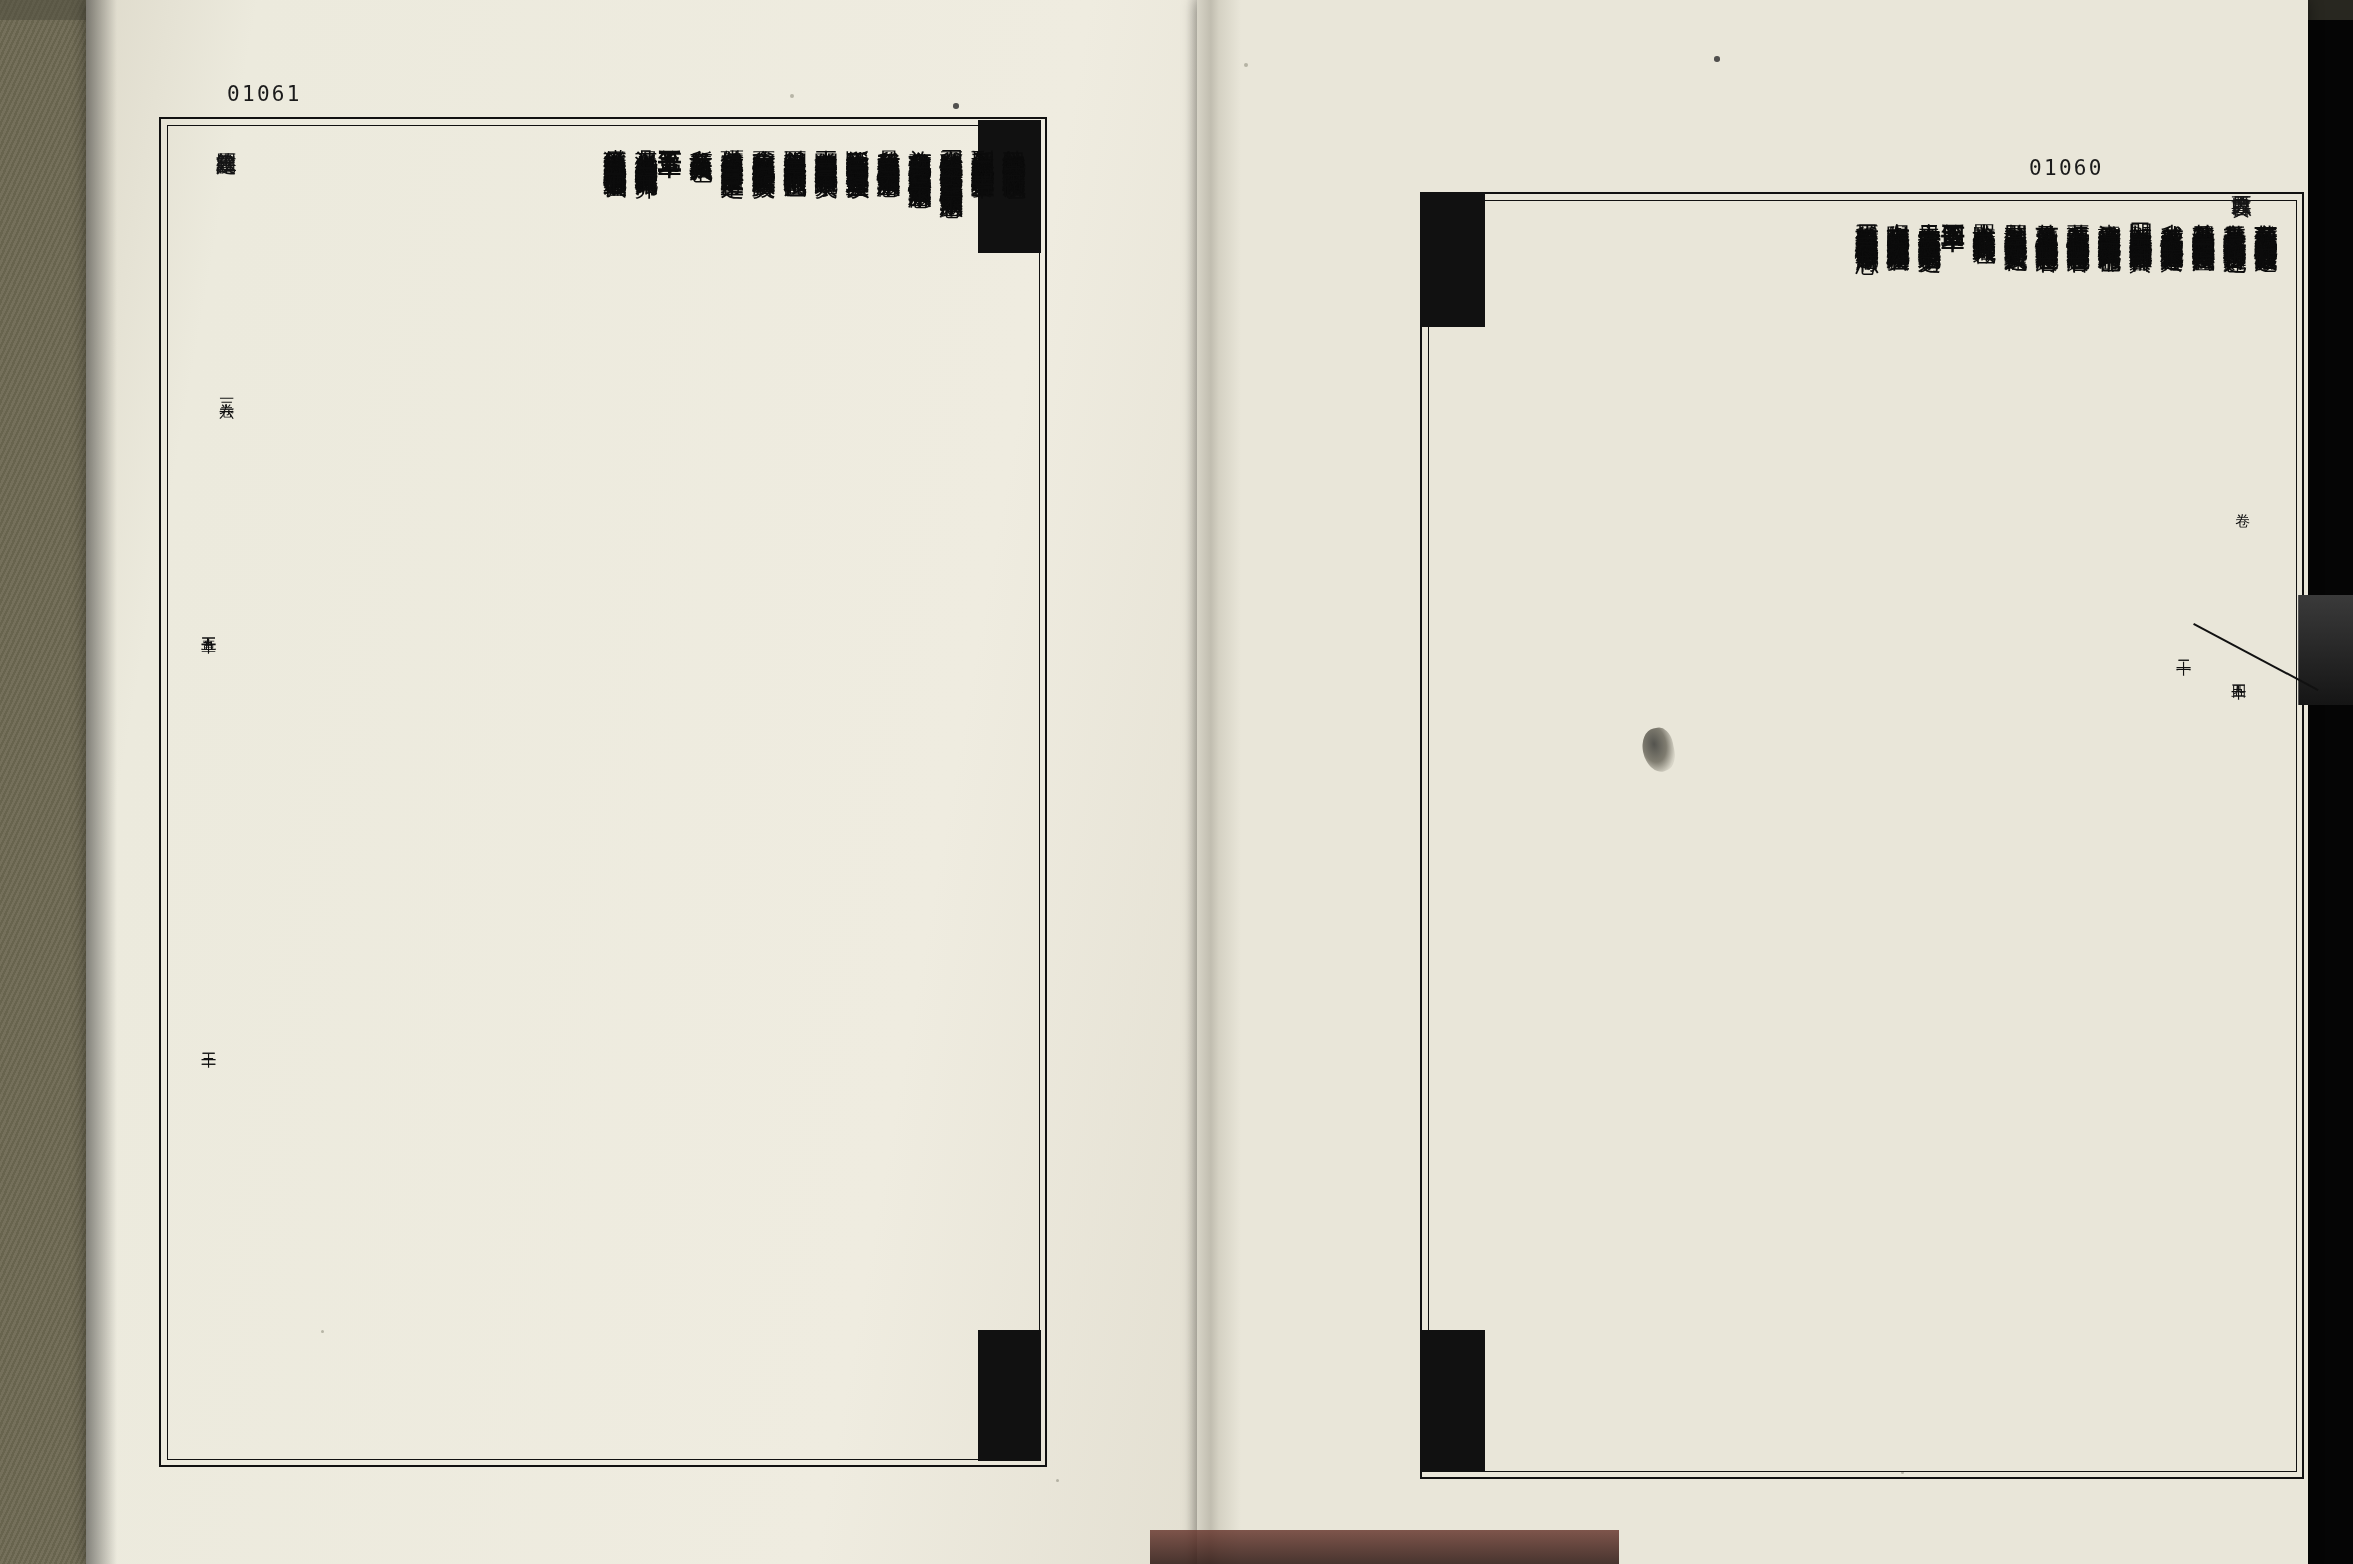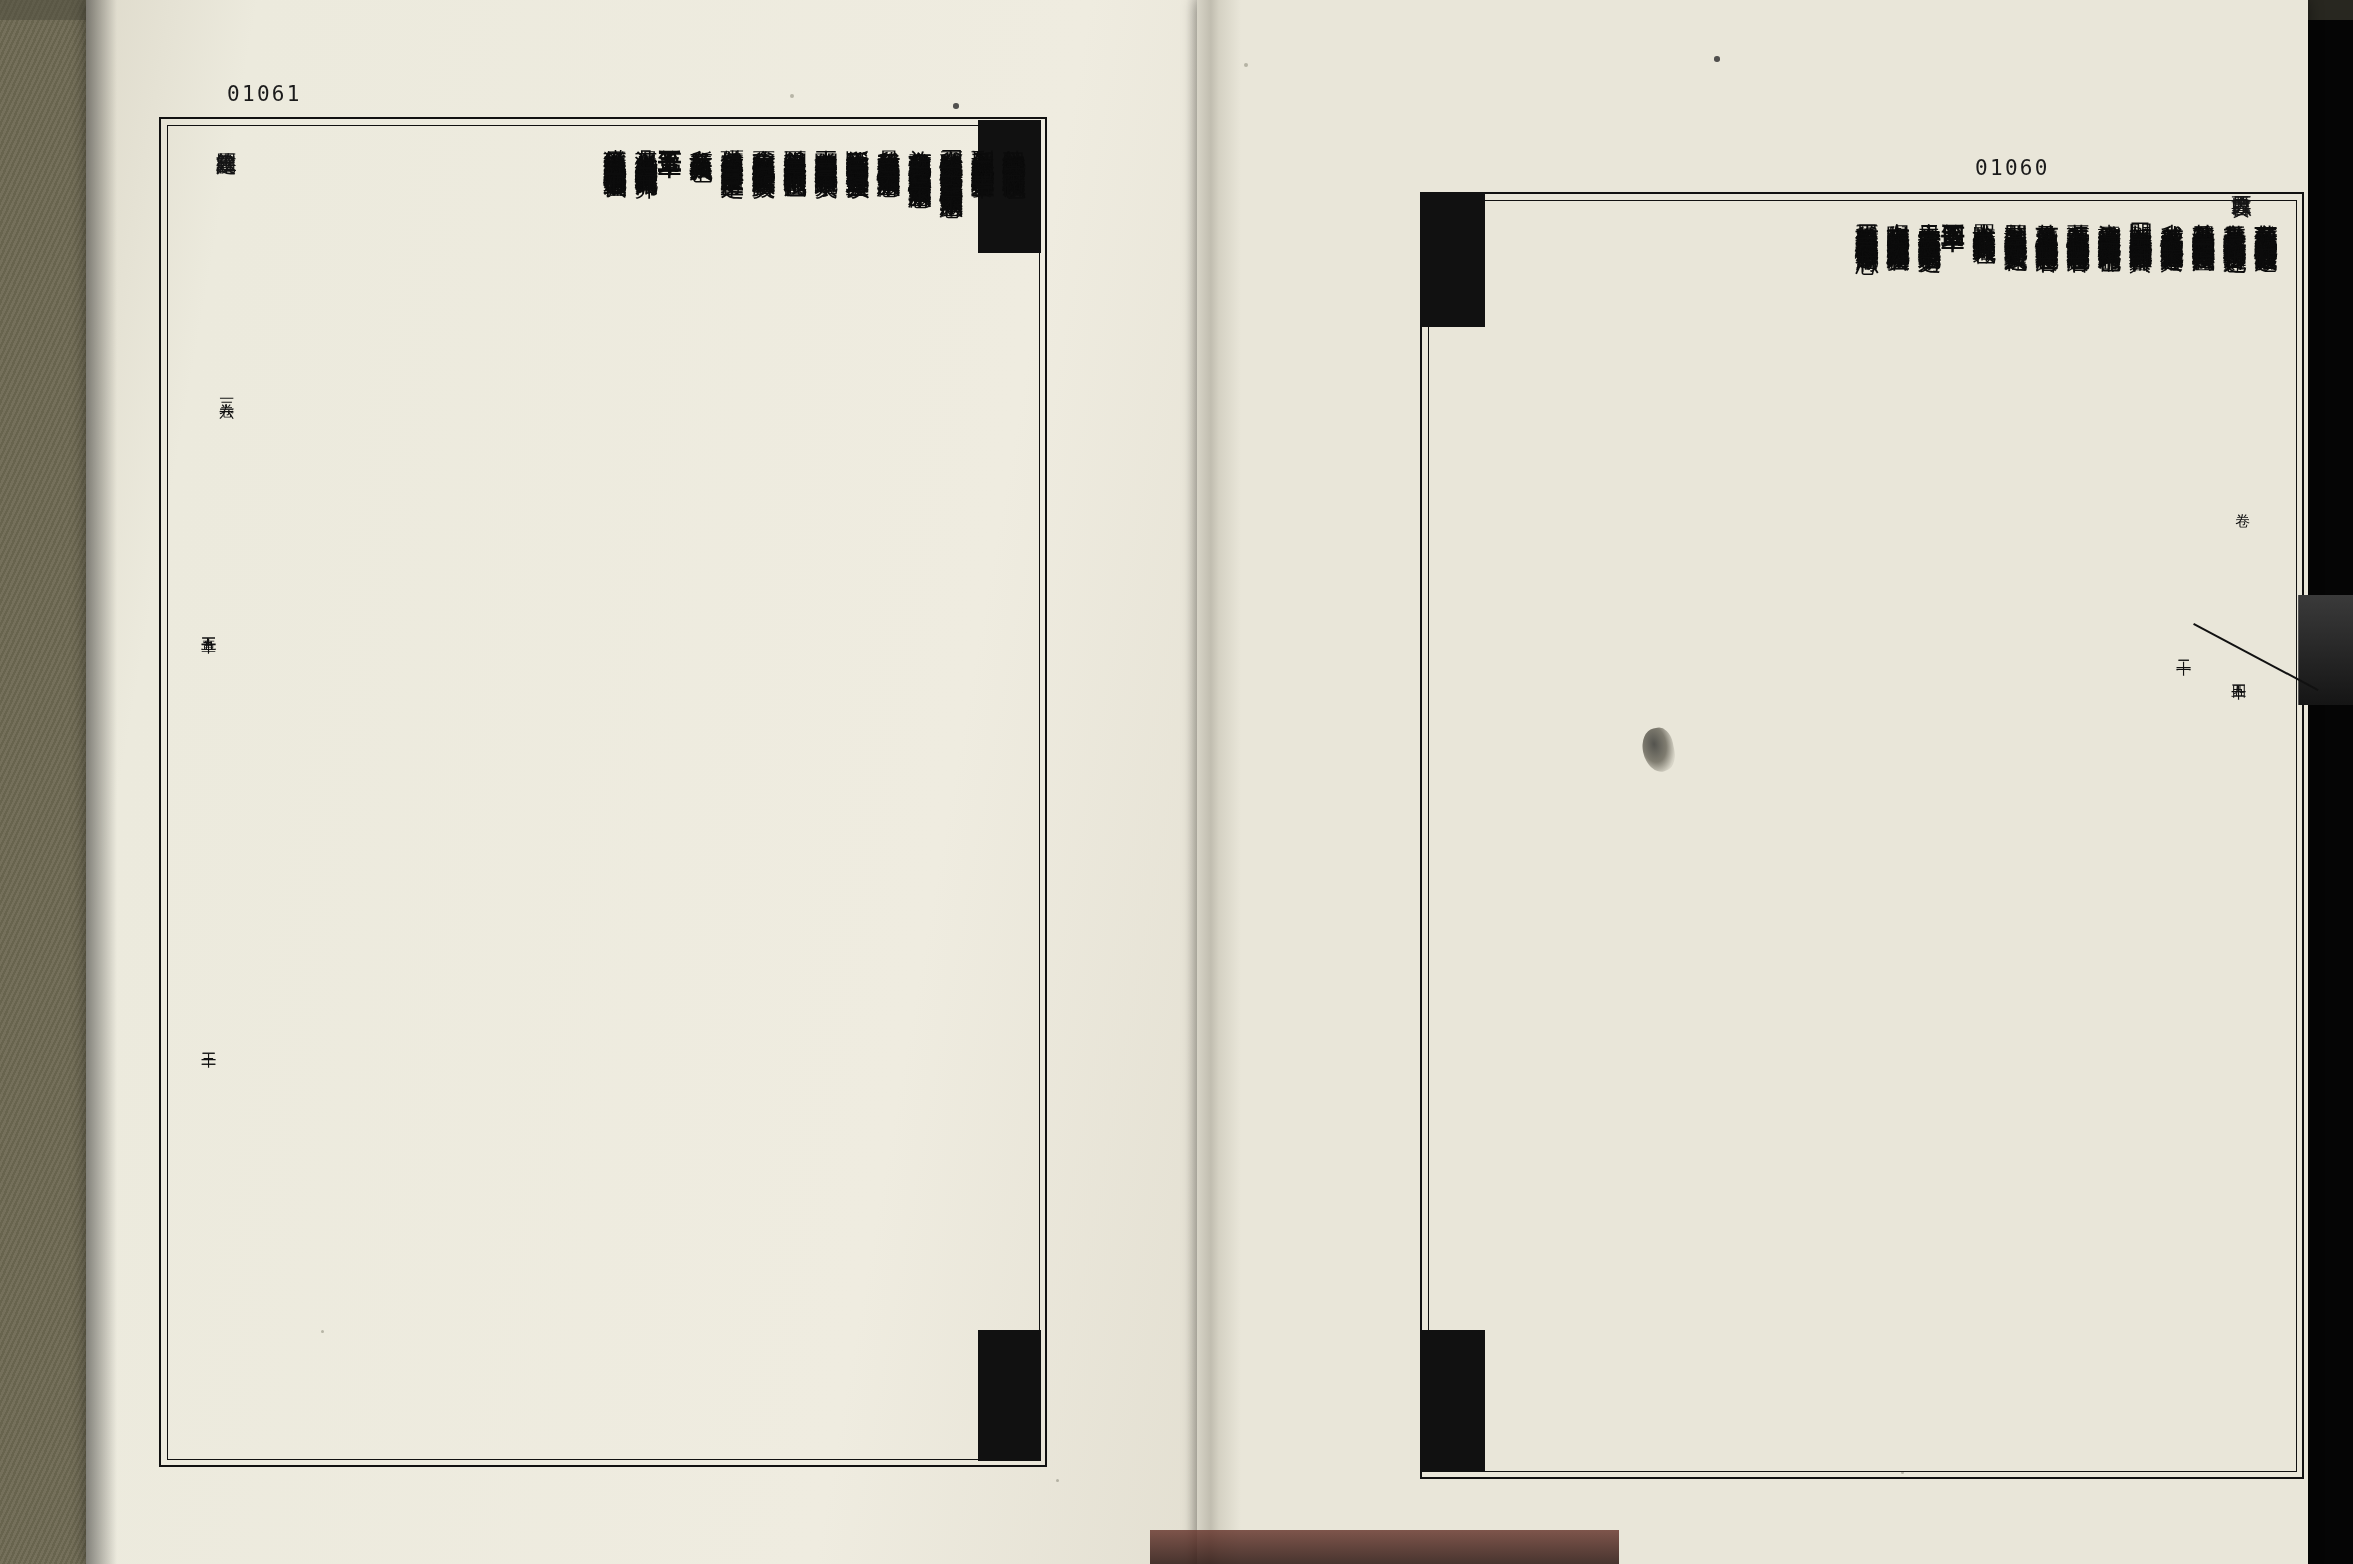--- a/index.html
+++ b/index.html
@@ -249,21 +249,21 @@
     </div>
 
     <div class="page page-right">
       <div class="speck" style="left:47px;top:63px;width:3.9px;height:3.9px;"></div>
       <div class="speck" style="left:704px;top:1471px;width:3.1px;height:3.1px;"></div>
     </div>
 
     <div class="gutter"></div>
     <div class="edge-shadow-left"></div>
 
-    <div class="stamp" style="left:1928px; top:156px;">01060</div>
+    <div class="stamp" style="left:1982px; top:156px;">01060</div>
 
     <div class="margin-label hand" style="left:2183px; top:180px;">以賽亞天原書</div>
     <div class="margin-label tiny" style="left:2187px; top:501px;">卷</div>
     <div class="margin-label tiny" style="left:2128px; top:649px;">二十二</div>
     <div class="margin-label tiny" style="left:2183px; top:673px;">五十四</div>
 
     <div class="frame" style="left:1373px; top:192px; width:880px; height:1283px;">
         <div class="frame-inner" style="left:5.5px; top:5.5px; right:5.5px; bottom:5.5px;"></div>
     </div>
     <div class="tab" style="left:1375px; top:194px; width:63px; height:133px;"></div>

